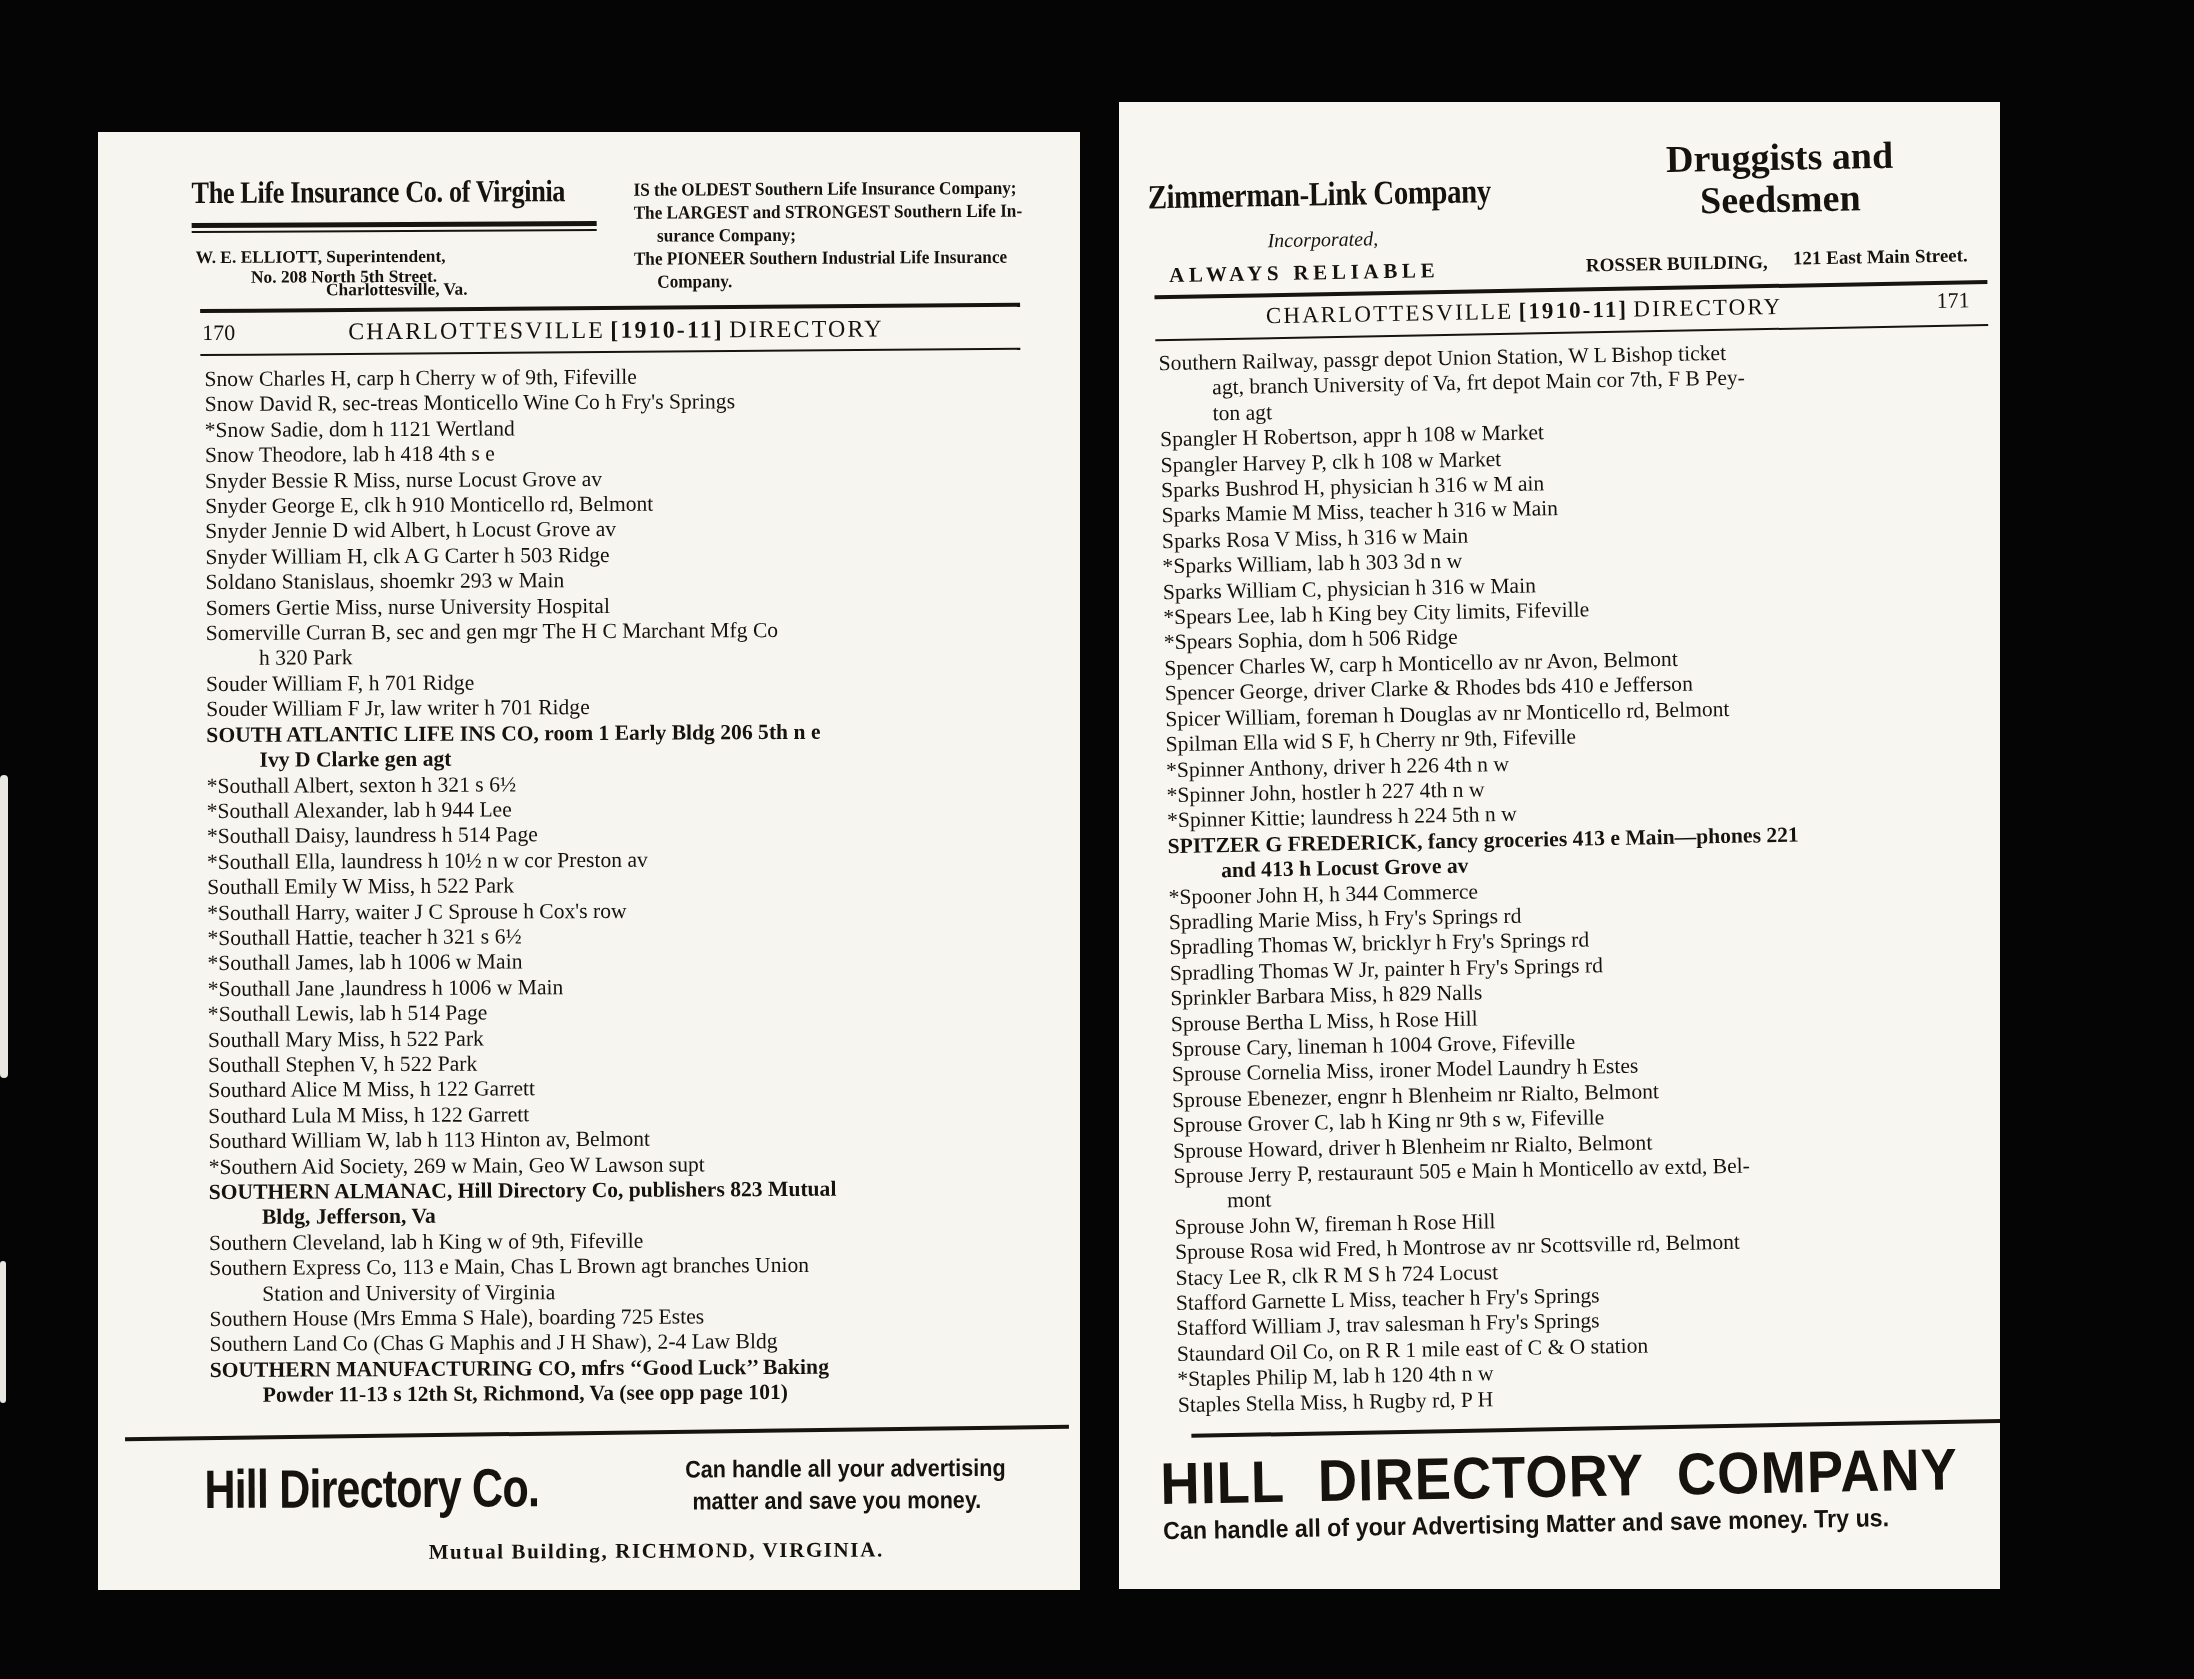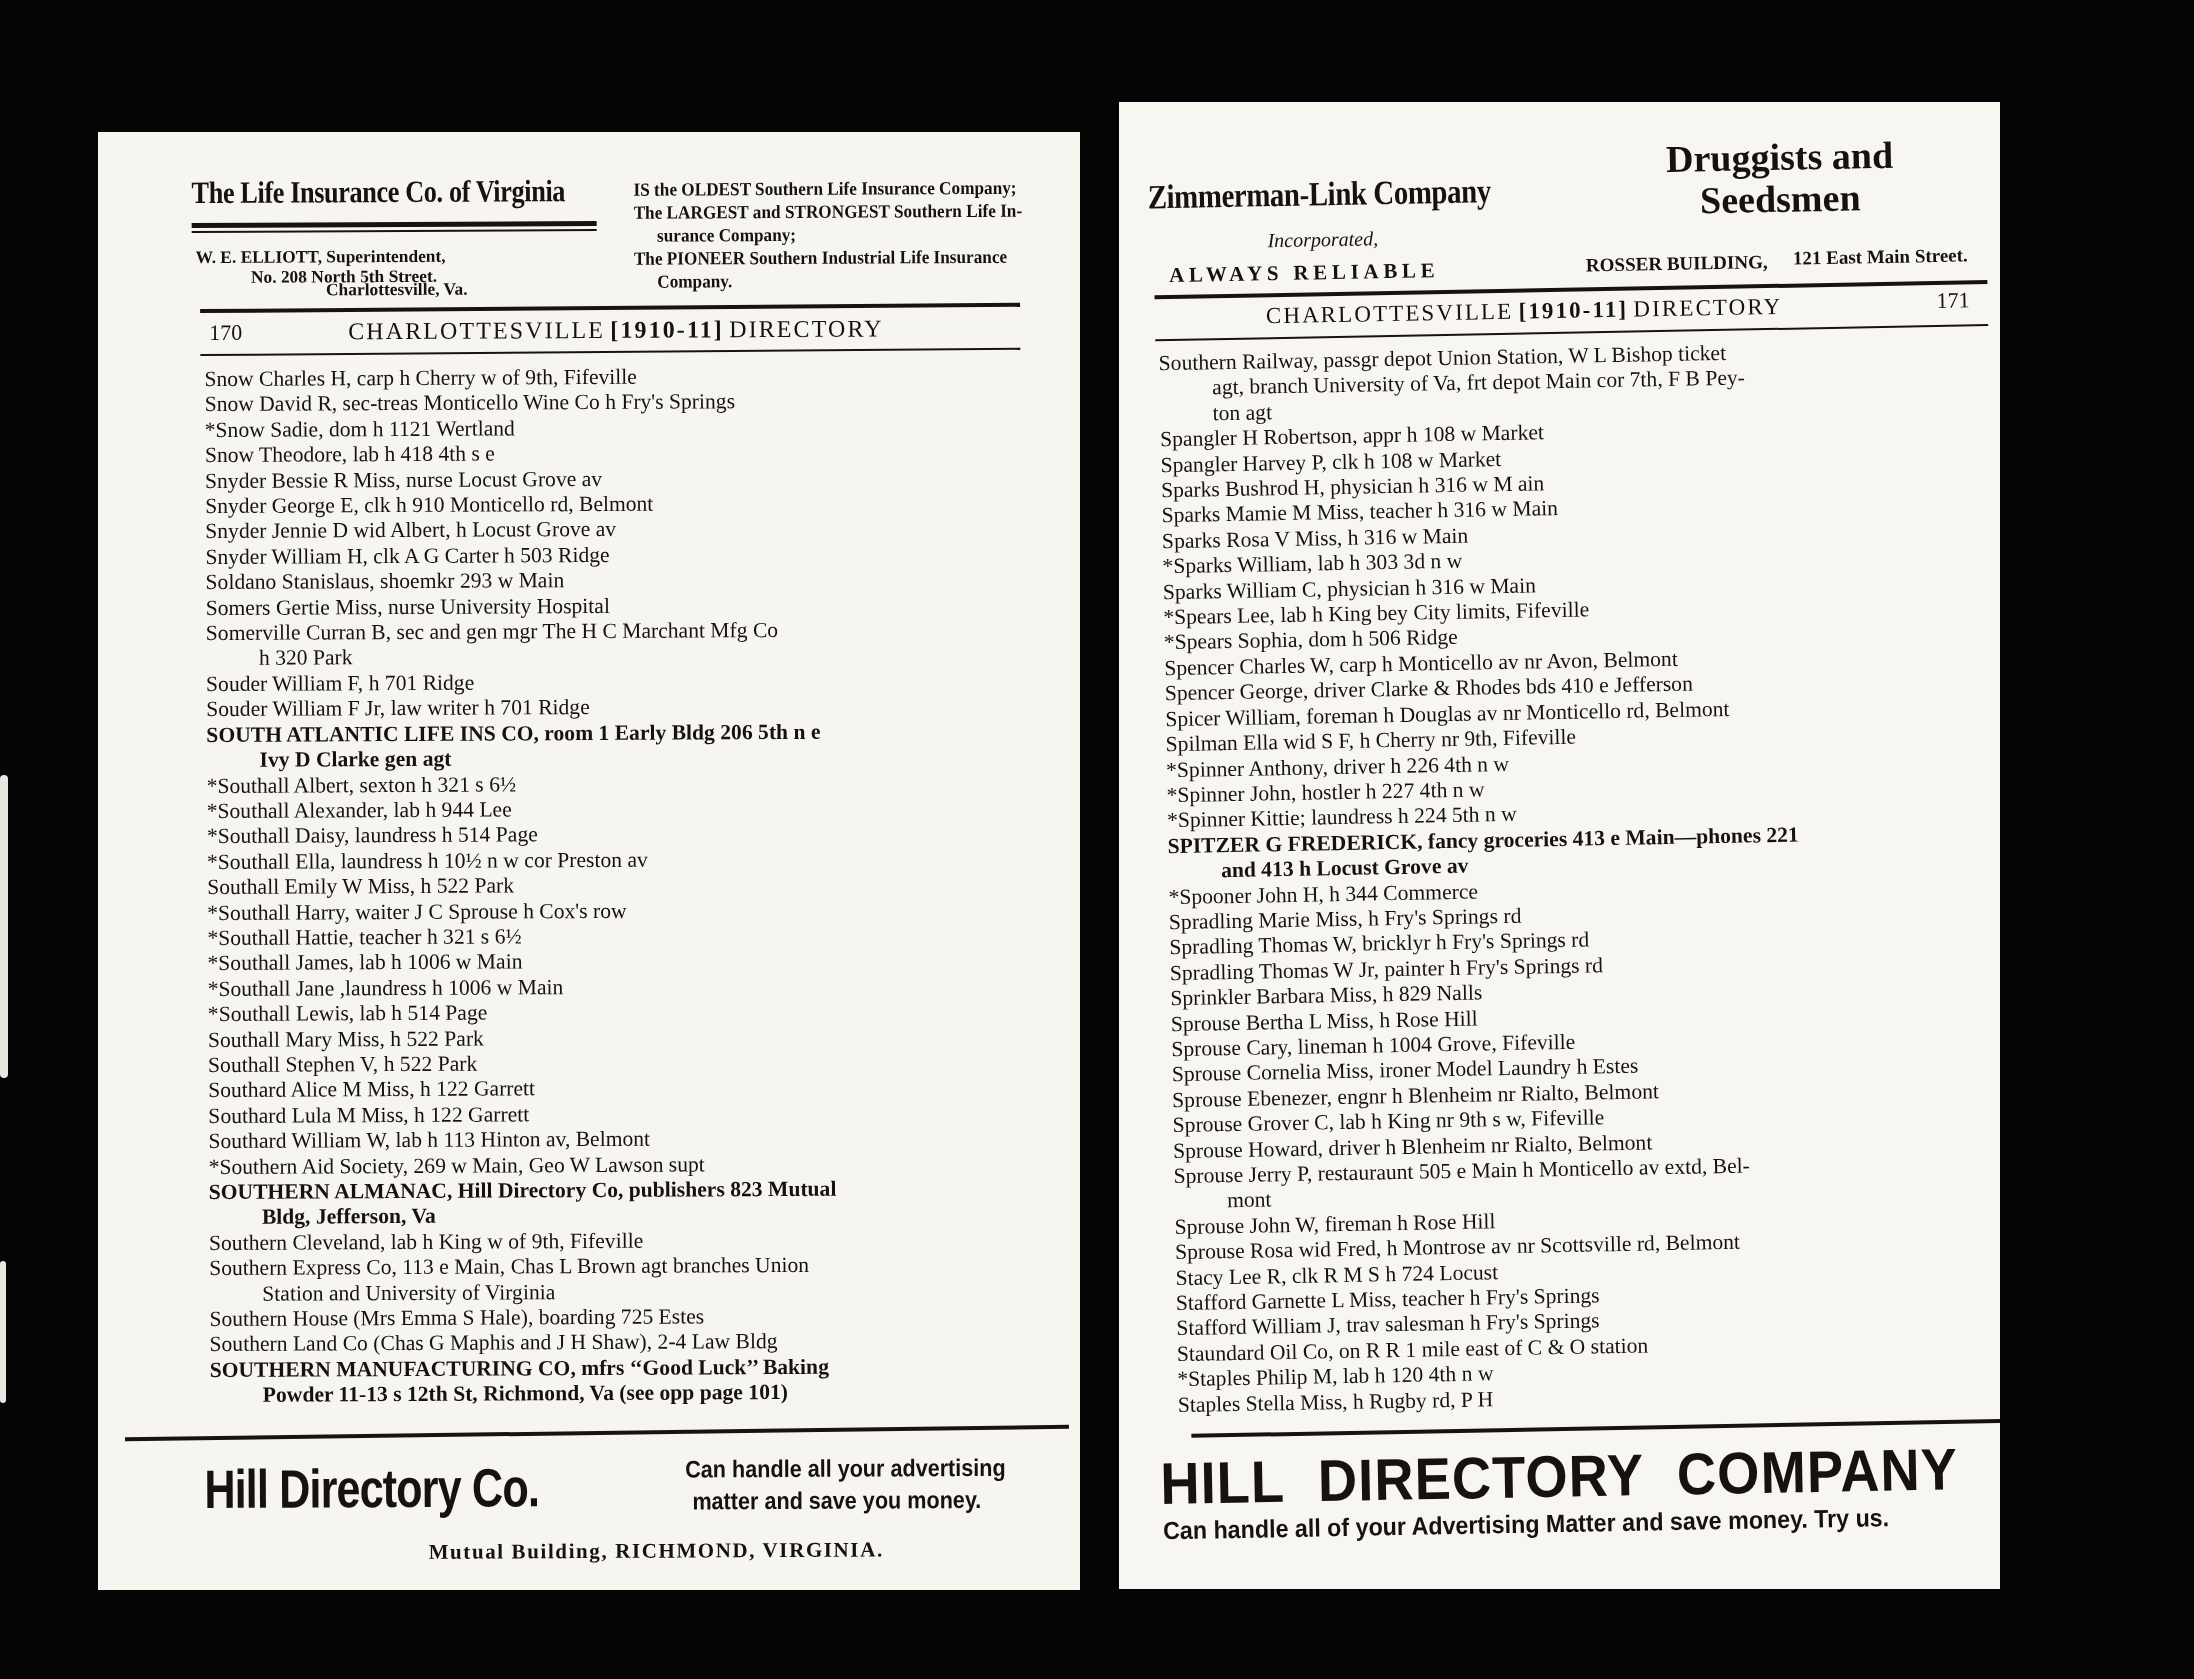--- a/index.html
+++ b/index.html
@@ -61,21 +61,21 @@
       <div class="abs ad-right-col" style="left:539px;top:47px;">
 
       <div class="line"><span>IS the OLDEST Southern Life Insurance Company;</span></div>
           <div class="line"><span>The LARGEST and STRONGEST Southern Life In-</span></div>
           <div class="line indent"><span>surance Company;</span></div>
           <div class="line"><span>The PIONEER Southern Industrial Life Insurance</span></div>
           <div class="line indent"><span>Company.</span></div>
         </div>
 
       <div class="rule" style="left:105px;top:174px;width:820px;transform:rotate(-0.15deg);"></div>
-      <div class="abs pagenum" style="left:114px;top:186px;font-family:Liberation Serif, serif;">170</div>
+      <div class="abs pagenum" style="left:107px;top:186px;font-family:Liberation Serif, serif;">170</div>
       <div class="abs dir-title" style="left:253px;top:185px;">
         <span>CHARLOTTESVILLE</span><span class="yr">[1910-11]</span><span>DIRECTORY</span>
       </div>
       <div class="rule thin" style="left:105px;top:219px;width:820px;transform:rotate(-0.15deg);"></div>
 
       <div class="entries" style="left:109px;top:233px;">
 
       <div class="line"><span>Snow Charles H, carp h Cherry w of 9th, Fifeville</span></div>
           <div class="line"><span>Snow David R, sec-treas Monticello Wine Co h Fry's Springs</span></div>
           <div class="line"><span>*Snow Sadie, dom h 1121 Wertland</span></div>

